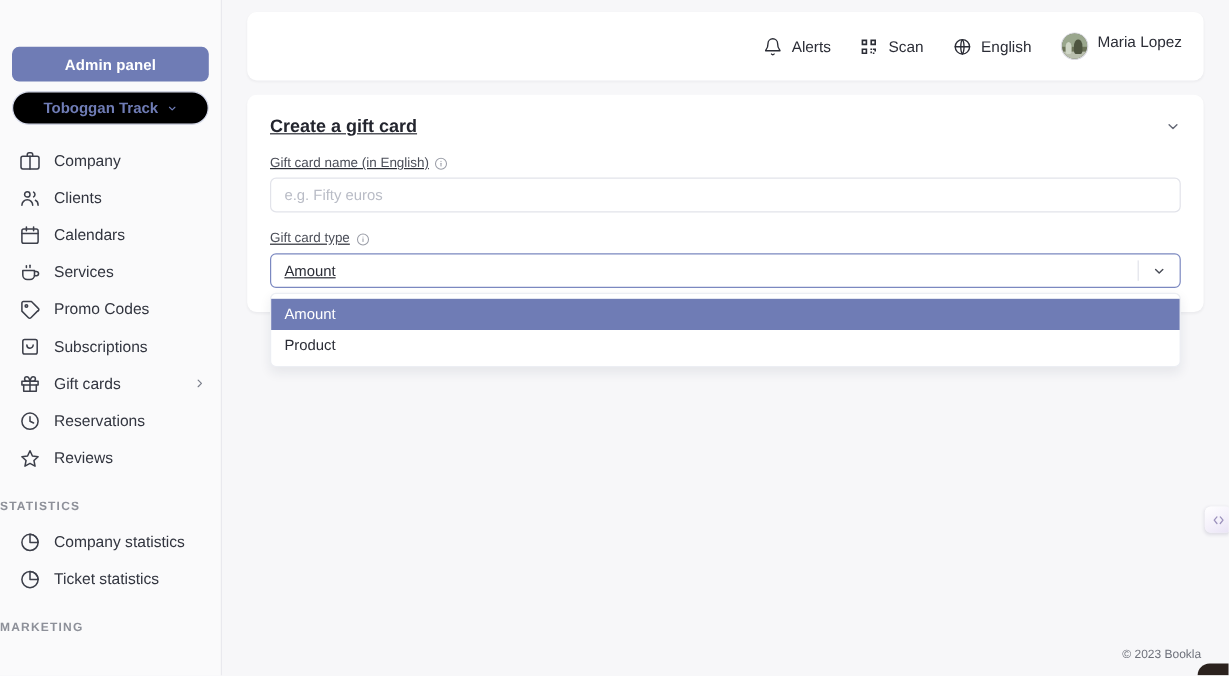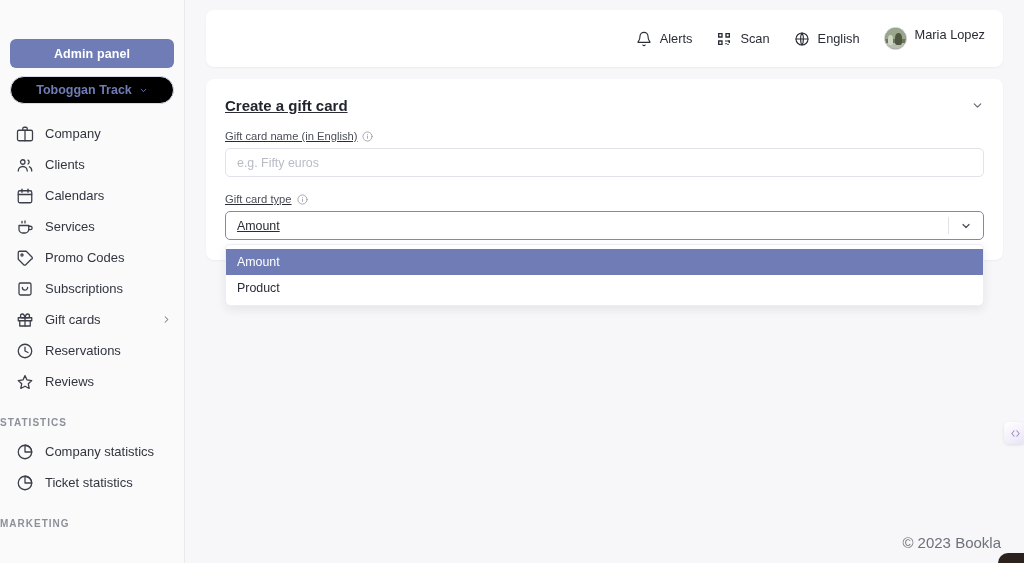--- a/index.html
+++ b/index.html
@@ -167,21 +167,21 @@
     font-size: 12.4px;
     color: #2b2d36;
     cursor: pointer;
   }
   .option.selected { background: #6f7cb5; color: #ffffff; }
 
   .footer {
     margin-top: auto;
     padding: 0 2px 12px 0;
     text-align: right;
-    font-size: 15px;
+    font-size: 10px;
     color: #6e717b;
   }
 
   
   .widget-stub {
     position: absolute;
     right: -2px; top: 422px;
     width: 22px; height: 22px;
     border-radius: 5px;
     background: linear-gradient(150deg,#ffffff 0%,#f3effa 60%,#e8e2f5 100%);

